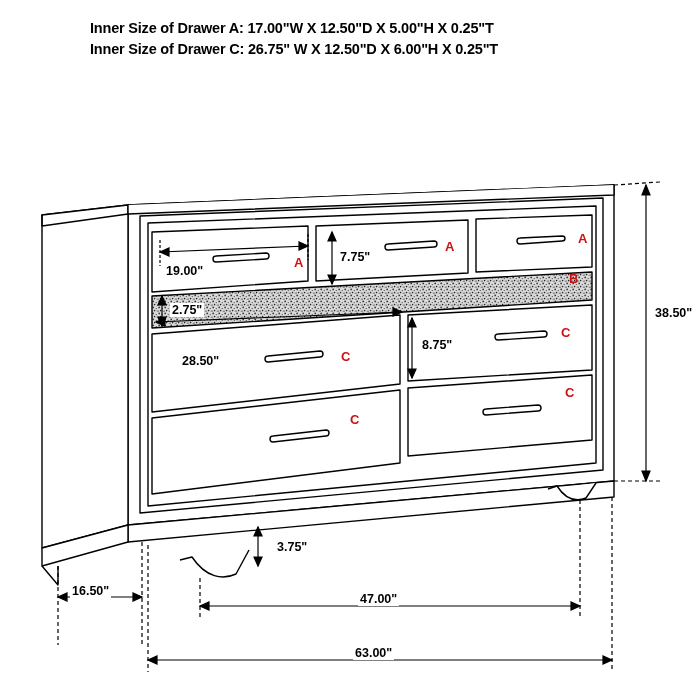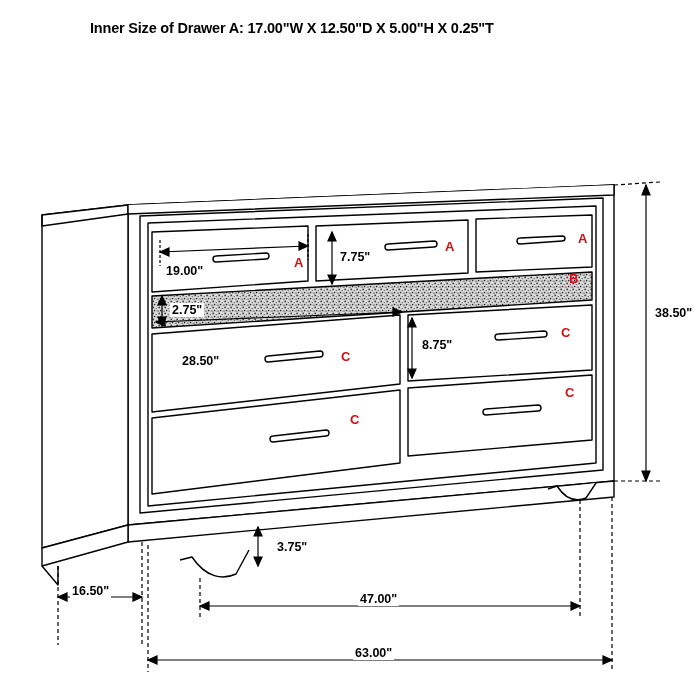--- a/index.html
+++ b/index.html
@@ -58,20 +58,21 @@
     white-space: nowrap;
   }
 </style>
 </head>
 <body>
 
 <div id="stage">
 
   <div class="spec-block">
     <div class="spec-line">Inner Size of Drawer A: 17.00"W X 12.50"D X 5.00"H X 0.25"T</div>
+    <div class="spec-line">Inner Size of Drawer C: 26.75" W X 12.50"D X 6.00"H X 0.25"T</div>
   </div>
 
   <svg class="diagram" viewBox="0 0 700 700">
     <defs>
       <pattern id="glitter" width="6" height="6" patternUnits="userSpaceOnUse">
         <rect width="6" height="6" fill="#d9d9d9"></rect>
         <circle cx="1.2" cy="1.4" r="0.9" fill="#3a3a3a"></circle>
         <circle cx="4.3" cy="2.6" r="0.7" fill="#555"></circle>
         <circle cx="2.6" cy="4.6" r="0.8" fill="#222"></circle>
         <circle cx="5.3" cy="5.2" r="0.6" fill="#666"></circle>

